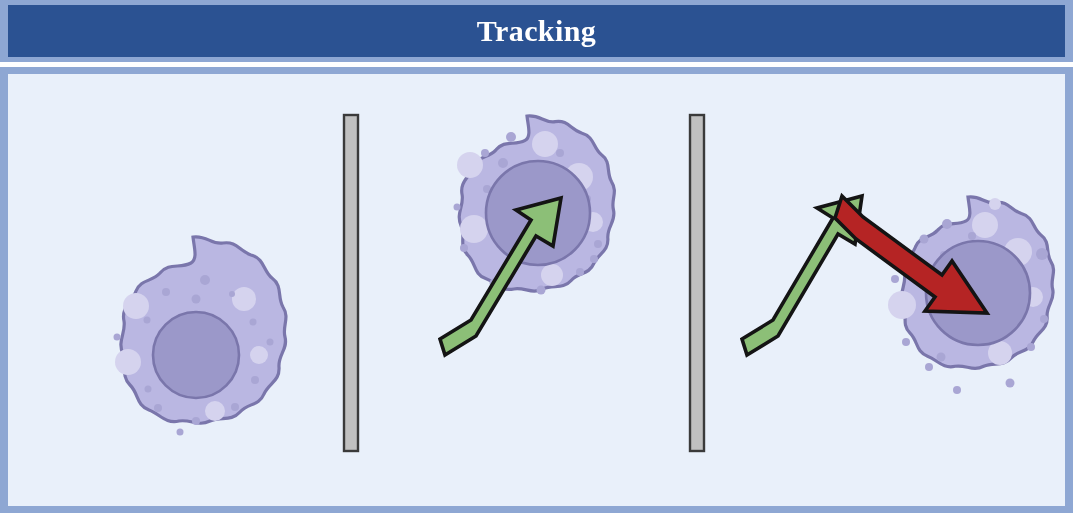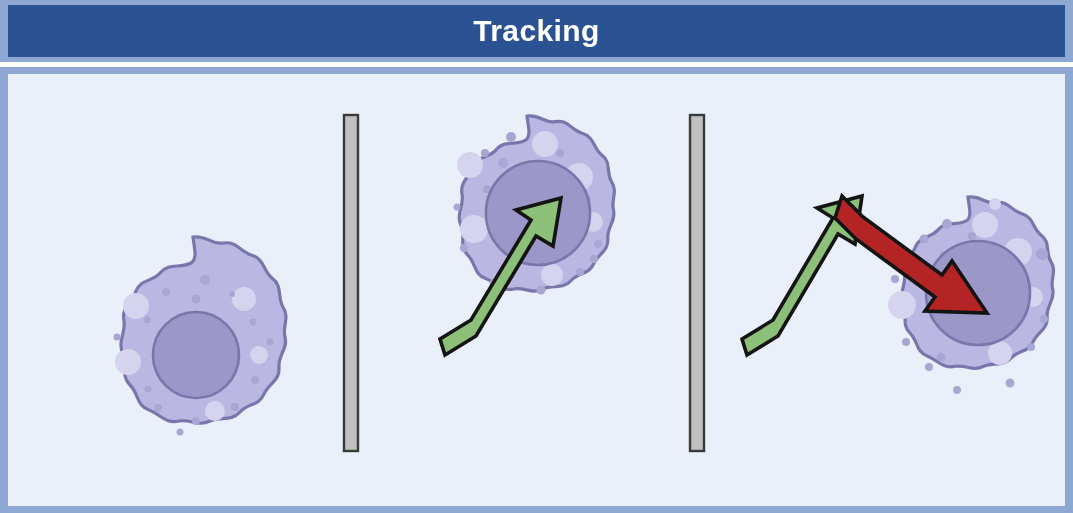--- a/index.html
+++ b/index.html
@@ -39,21 +39,21 @@
     box-sizing: border-box;
     display: flex;
     align-items: center;
     justify-content: center;
   }
   .title-text {
     color: #ffffff;
     font-size: 30px;
     font-weight: bold;
     letter-spacing: 0.4px;
-    font-family: Liberation Sans, sans-serif;
+    font-family: Liberation Serif, serif;
     white-space: nowrap;
   }
 
   
   .panel-frame {
     position: absolute;
     left: 0px;
     top: 67px;
     width: 1073px;
     height: 446px;

